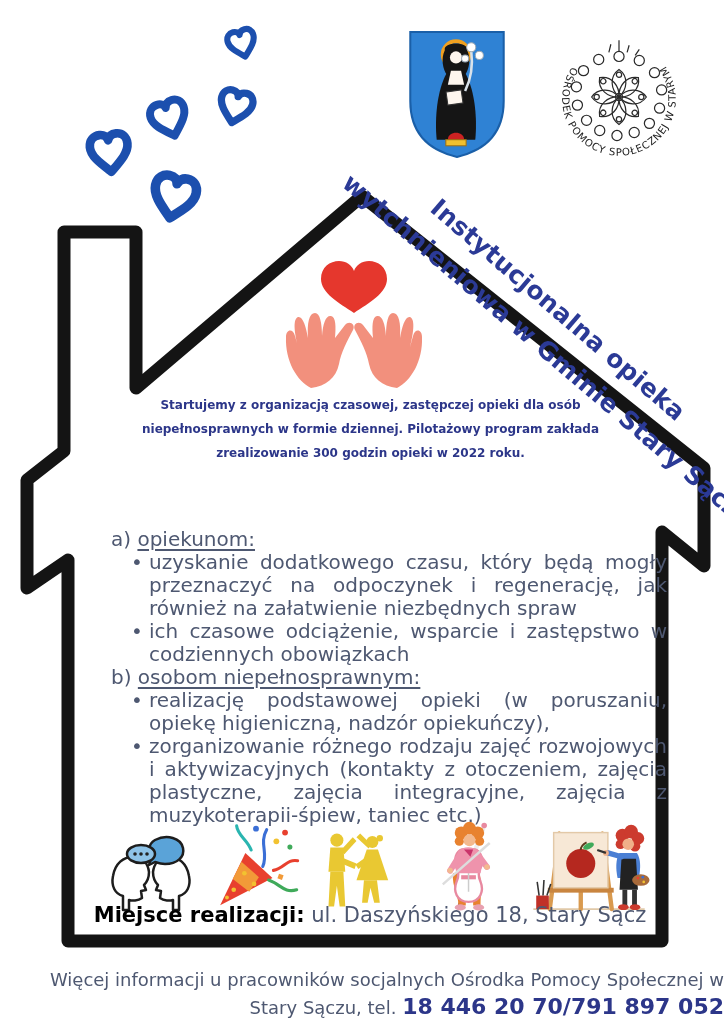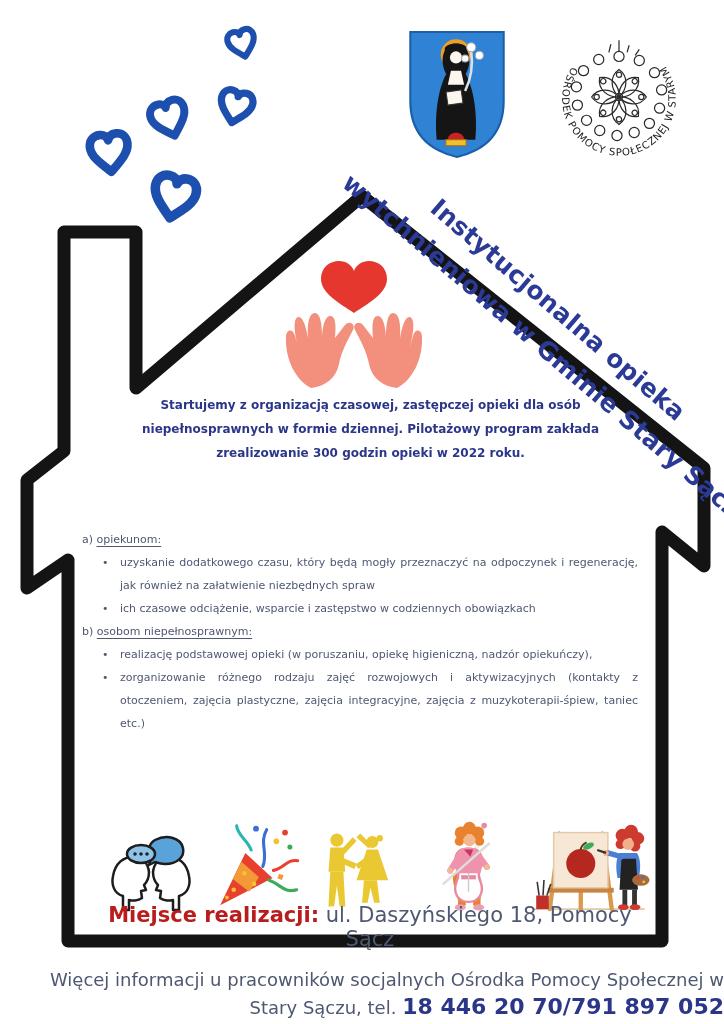--- a/index.html
+++ b/index.html
@@ -9,29 +9,29 @@
   svg{display:block;}
   
   .roof-title{left:383px;top:136px;width:492px;transform:rotate(40.5deg);transform-origin:0 0;
               text-align:center;font-weight:bold;font-size:25px;line-height:38px;color:#2b3a96;
               white-space:nowrap;letter-spacing:.2px;}
   
   .intro{left:118px;top:393px;width:505px;text-align:center;font-weight:bold;
          font-size:12px;line-height:24px;color:#2c3689;}
   
   .care-head{left:97px;top:504px;font-weight:bold;font-size:19px;color:#2c3689;}
-  .care-list{left:82px;top:528px;width:556px;font-size:11px;line-height:23px;color:#4e5871;}
+  .care-list{left:111px;top:528px;width:556px;font-size:20px;line-height:23px;color:#4e5871;}
   .sec-label{margin:0;}
   .sec-label u{text-decoration:underline;text-underline-offset:3px;}
   ul.blist{margin:0 0 0 0;padding:0 0 0 38px;list-style:none;}
   ul.blist li{position:relative;text-align:justify;}
   ul.blist li::before{content:"•";position:absolute;left:-18px;top:0;color:#4e5871;}
   
   .location{left:92px;top:903px;width:556px;text-align:center;font-size:21px;color:#4e5871;}
-  .location b{color:#b91c1c;}
+  .location b{color:#000000;}
   
   .footer{left:0;top:966px;width:724px;text-align:right;font-size:18px;line-height:27px;
           color:#4e5871;white-space:nowrap;}
   .footer b{color:#2c3689;font-size:22px;}
   .icon-row{left:105px;top:820px;width:545px;height:92px;display:flex;align-items:flex-end;
             justify-content:space-between;}
 </style>
 </head>
 <body>
 
@@ -258,20 +258,20 @@
           <circle cx="118" cy="59" r="1.4" fill="#3b6fd6"></circle>
           <circle cx="119" cy="64" r="1.4" fill="#f2c230"></circle>
         </g>
       <rect x="97" y="72" width="5" height="17" fill="#333"></rect>
         <rect x="107" y="72" width="5" height="17" fill="#333"></rect>
       <ellipse cx="98" cy="90" rx="5.5" ry="3" fill="#cc3b2e"></ellipse>
         <ellipse cx="110" cy="90" rx="5.5" ry="3" fill="#cc3b2e"></ellipse>
     </svg>
   </div>
 
-  <div class="abs location"><b>Miejsce realizacji:</b><span> ul. Daszyńskiego 18, Pomocy Sącz</span></div>
+  <div class="abs location"><b>Miejsce realizacji:</b><span> ul. Daszyńskiego 18, Stary Sącz</span></div>
 
   <div class="abs footer">
     <div>Więcej informacji u pracowników socjalnych Ośrodka Pomocy Społecznej w</div>
     <div><span>Stary Sączu, tel. </span><b>18 446 20 70/791 897 052</b></div>
   </div>
 
 </div>
 
 </body></html>

